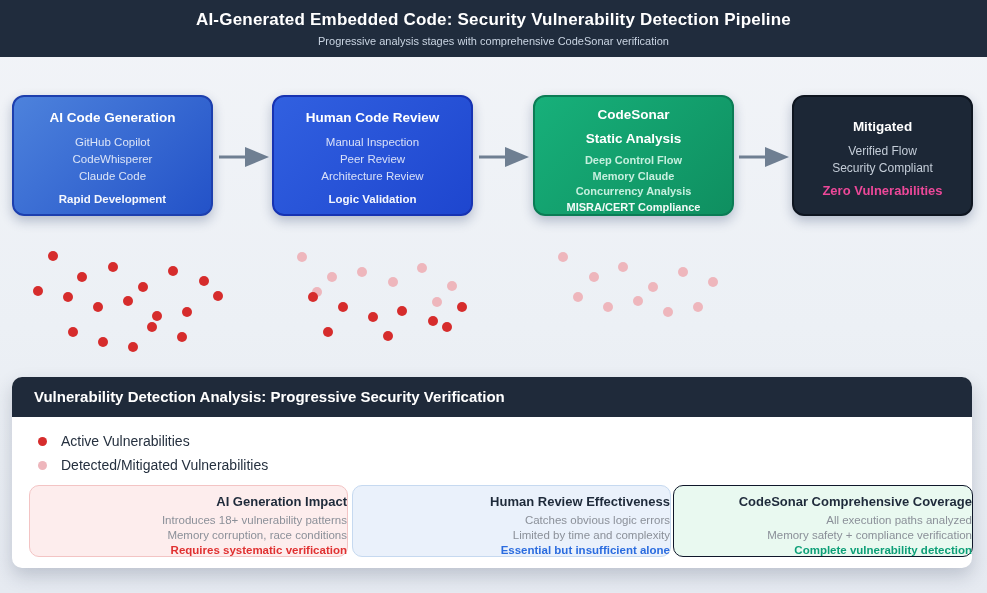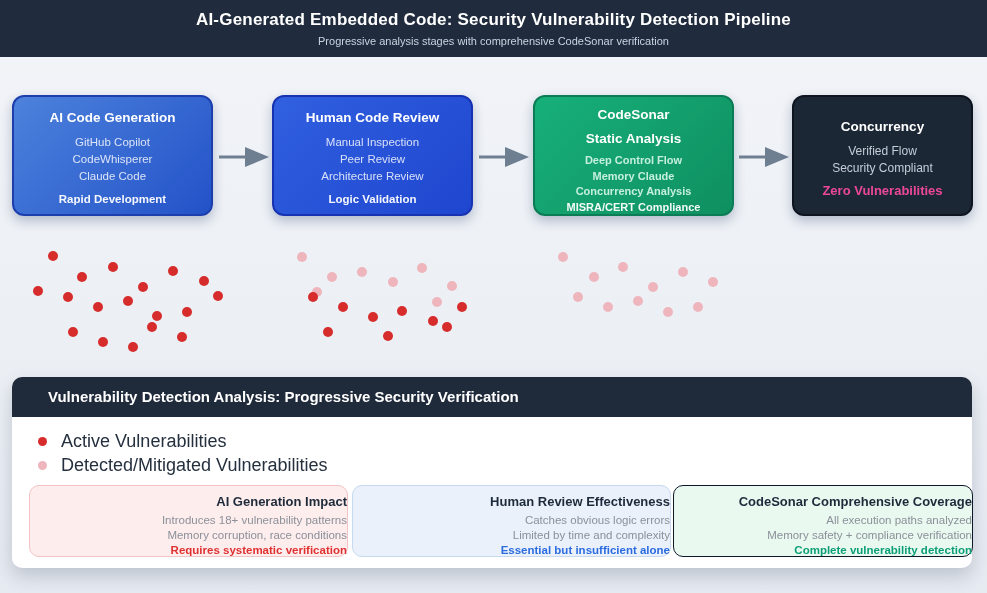--- a/index.html
+++ b/index.html
@@ -45,26 +45,26 @@
   
   .dot { position:absolute; width:10px; height:10px; border-radius:50%; transform:translate(-50%,-50%); }
 
   
   .panel {
     position:absolute; left:12px; top:377px; width:960px; height:191px;
     background:#ffffff; border-radius:10px; box-shadow:0 8px 18px rgba(40,55,80,0.22);
   }
   .panel-header {
     height:40px; background:#1f2a3a; border-radius:10px 10px 0 0;
-    color:#fff; font-size:15px; font-weight:bold; line-height:40px; padding-left:36px;
+    color:#fff; font-size:15px; font-weight:bold; line-height:40px; padding-left:22px;
   }
   .legend { position:absolute; left:26px; top:52px; }
   .legend-item { display:flex; align-items:center; height:24px; }
   .legend-dot { width:9px; height:9px; border-radius:50%; margin-right:14px; }
-  .legend-label { font-size:18px; color:#25303f; }
+  .legend-label { font-size:14px; color:#25303f; }
 
   .card {
     position:absolute; top:108px; height:72px; border-radius:10px;
     text-align:right; padding-top:8px;
   }
   .card-0 { left:17px;  width:319px; background:#fdeded; border:1px solid #f3c4c4; }
   .card-1 { left:340px; width:319px; background:#eaf1fb; border:1px solid #c6d9f0; }
   .card-2 { left:661px; width:300px; background:#e9f9f0; border:1px solid #0f172a; }
   .card-title { font-size:13px; font-weight:bold; color:#1e2a3a; margin-bottom:4px; }
   .card-line { font-size:11.5px; color:#8b9099; line-height:15px; }
@@ -123,21 +123,21 @@
   </div>
 
   <div class="flow-arrow arrow-3">
     <svg width="52" height="24" viewBox="0 0 52 24">
       <line x1="1" y1="12" x2="30" y2="12" stroke="#6f7f92" stroke-width="3"></line>
       <polygon points="27,2 51,12 27,22" fill="#6f7f92"></polygon>
     </svg>
   </div>
 
   <div class="stage stage-3">
-    <div class="stage-title">Concurrency</div>
+    <div class="stage-title">Mitigated</div>
     <div class="stage-line">Verified Flow</div>
     <div class="stage-line">Security Compliant</div>
     <div class="stage-highlight">Zero Vulnerabilities</div>
   </div>
 
   <div id="scatter-layer">
       <div class="dot" style="left: 53px; top: 256px; background: rgb(214, 44, 44);"></div>
       <div class="dot" style="left: 82px; top: 277px; background: rgb(214, 44, 44);"></div>
       <div class="dot" style="left: 113px; top: 267px; background: rgb(214, 44, 44);"></div>
       <div class="dot" style="left: 173px; top: 271px; background: rgb(214, 44, 44);"></div>

